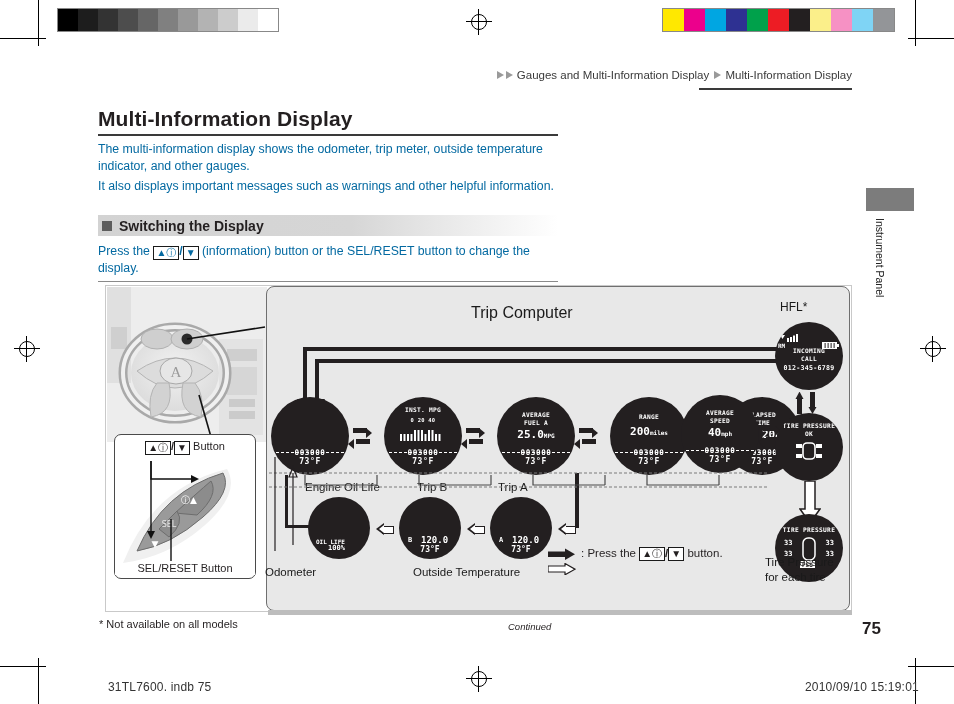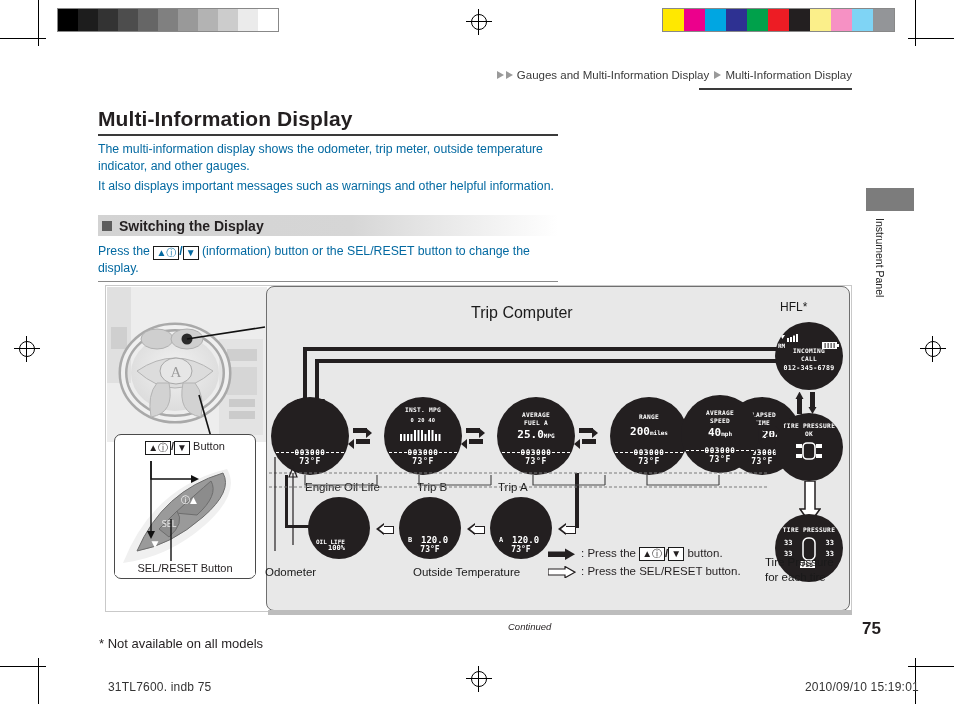--- a/index.html
+++ b/index.html
@@ -110,21 +110,21 @@
                 border-top:4px solid transparent;border-bottom:4px solid transparent;
                 border-right:5.5px solid #fff;}
 
   .line{position:absolute;background:#231f20;}
 
   
   .legend{position:absolute;left:548px;top:545px;font-size:11.5px;line-height:17px;}
   .legend .row{display:flex;align-items:center;margin-bottom:1px;}
   .legend .note{margin-left:34px;line-height:15.5px;}
 
-  .footnote{position:absolute;left:99px;top:618px;font-size:13px;margin-top:18px;}
+  .footnote{position:absolute;left:99px;top:618px;font-size:11px;}
   .continued{position:absolute;left:508px;top:621px;font-size:9.5px;font-style:italic;}
   .pageno{position:absolute;left:862px;top:619px;font-size:17px;font-weight:bold;}
 
   .sidetab{position:absolute;left:866px;top:188px;width:48px;height:23px;background:#7c7c7c;}
   .sidetext{position:absolute;left:874px;top:218px;font-size:10.5px;color:#222;
             writing-mode:vertical-rl;}
 
   .runfoot{position:absolute;bottom:10px;font-size:12px;color:#333;
            font-family:"Liberation Sans", sans-serif;letter-spacing:.2px;}
 
@@ -573,21 +573,20 @@
     <svg width="28" height="12" style="margin-right:5px;">
       <rect x="0" y="3.5" width="18" height="5.5" fill="#231f20"></rect>
       <polygon points="17,0.5 17,12 27,6.2" fill="#231f20"></polygon>
     </svg>
     <span>:</span>&nbsp;<span>Press the</span>&nbsp;<span class="keybox">▲ⓘ</span><span class="slash">/</span><span class="keybox">▼</span>&nbsp;<span>button.</span>
   </div>
   <div class="row">
     <svg width="28" height="12" style="margin-right:5px;">
       <polygon points="0,3 17,3 17,0.5 27,6.2 17,11.8 17,9 0,9" fill="#ffffff" stroke="#231f20" stroke-width="1.2"></polygon>
     </svg>
-    <span>: Press the SEL/RESET button.</span>
   </div>
 </div>
 
 <div class="fig-shadow"></div>
 
 <div class="footnote">* Not available on all models</div>
 <div class="continued">Continued</div>
 <div class="pageno">75</div>
 
 <div class="sidetab"></div>

